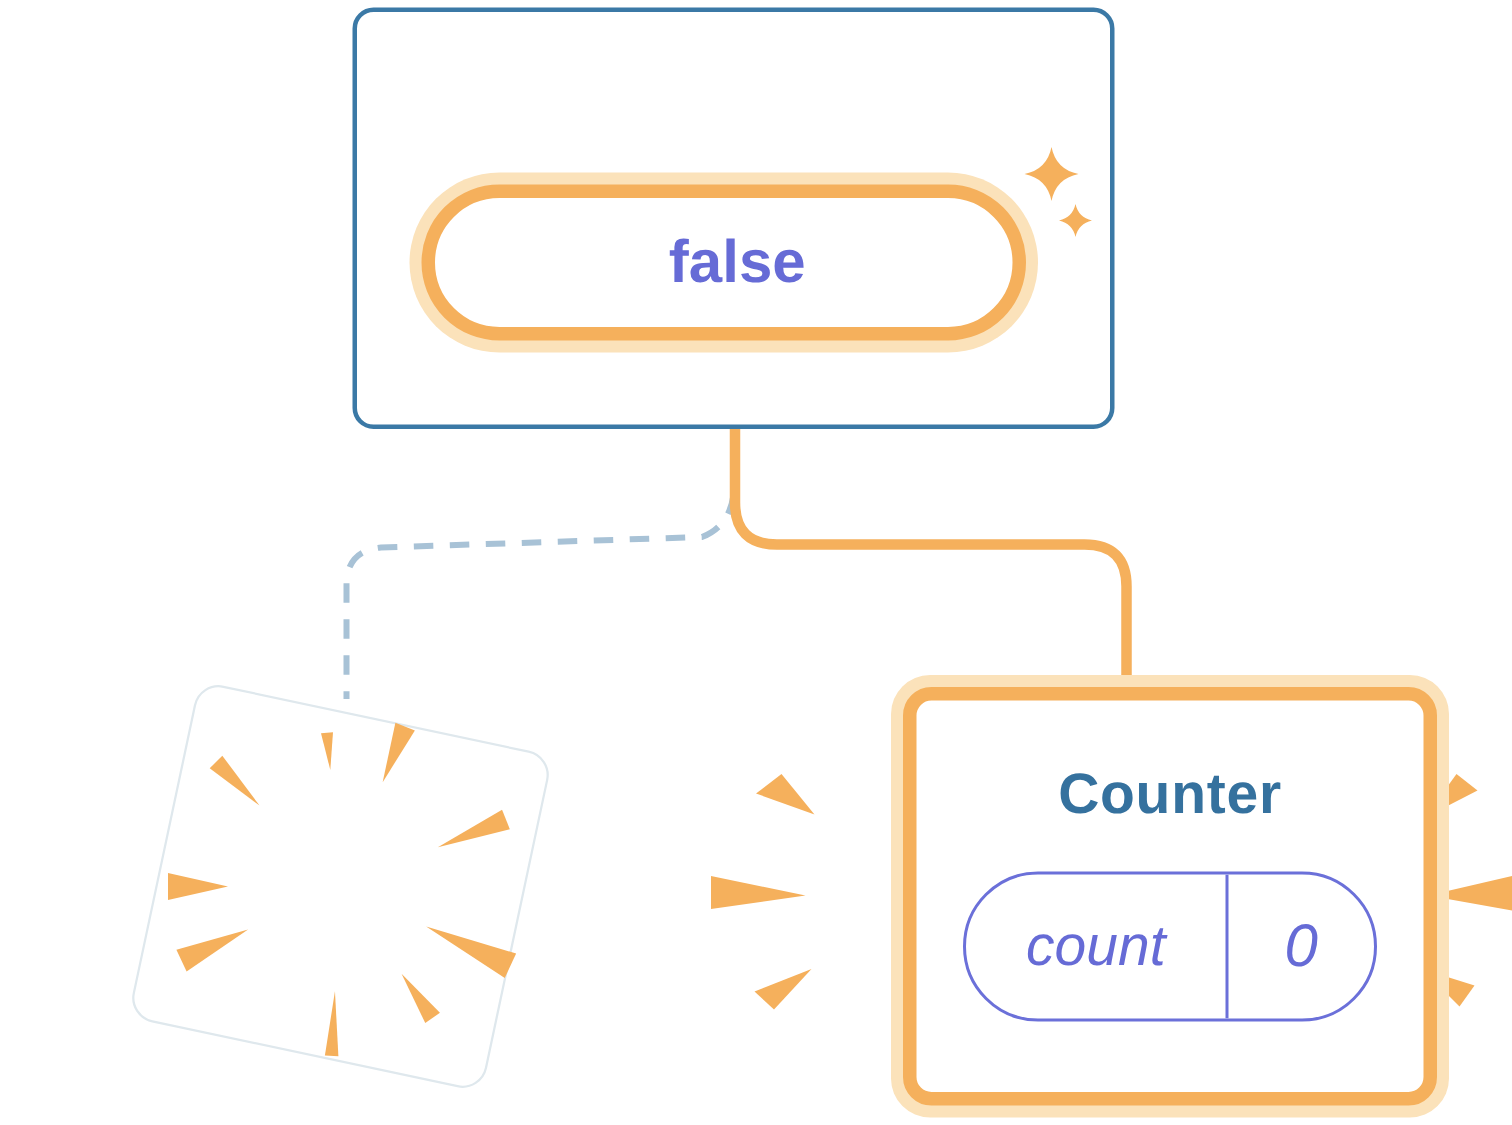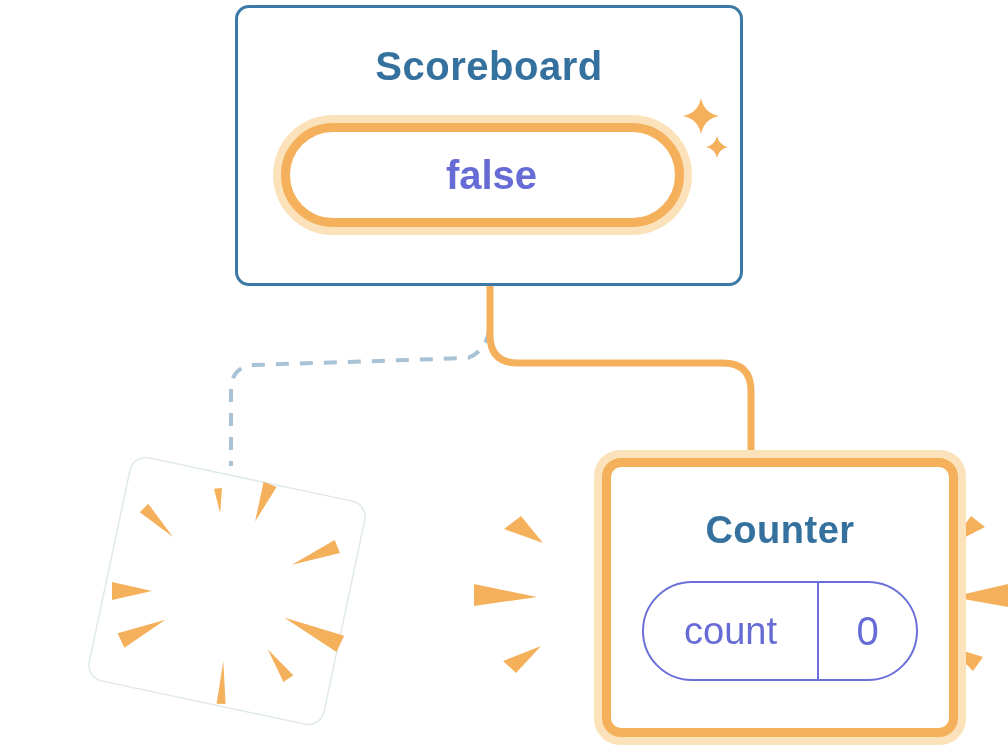--- a/index.html
+++ b/index.html
@@ -58,21 +58,21 @@
   .counter-mid {
     width:100%; height:100%; box-sizing:border-box;
     border:9px solid var(--accent-orange, #F4AE5A);
     border-radius:19px; background:#fff; text-align:center;
   }
   .counter-mid .card-title { margin-top:44px; font-size:38px; }
   .ct-pill {
     margin:32px auto 0; width:276px; height:100px; box-sizing:border-box;
     border:2.5px solid var(--pill-border-purple, #6B70D9);
     border-radius:50px; background:#fff;
-    display:flex; align-items:stretch; overflow:hidden;
+    display:flex; align-items:stretch; overflow:hidden;font-style:italic;
   }
   .ct-key {
     width:175px; box-sizing:border-box;
     border-right:2.5px solid var(--pill-border-purple, #6B70D9);
     display:flex; align-items:center; justify-content:center;
     font-size:38px; color:var(--state-purple, #666BD6);
   }
   .ct-val {
     flex:1; display:flex; align-items:center; justify-content:center;
     font-size:40px; color:var(--state-purple, #666BD6);
@@ -112,21 +112,20 @@
     </g>
 
     <g fill="var(--accent-orange,#F5B05C)">
       <polygon points="971,516 985,527 950,545"></polygon>
       <polygon points="1008,584 1008,607 952,597"></polygon>
       <polygon points="973,671 983,657 948,646"></polygon>
     </g>
   </svg>
 
   <div class="scoreboard">
-    <div class="card-title">Scoreboard</div>
     <div class="sb-pill-outer">
       <div class="sb-pill-mid">
         <div class="sb-val">false</div>
       </div>
     </div>
   </div>
 
   <div class="counter-outer">
     <div class="counter-mid">
       <div class="card-title">Counter</div>

